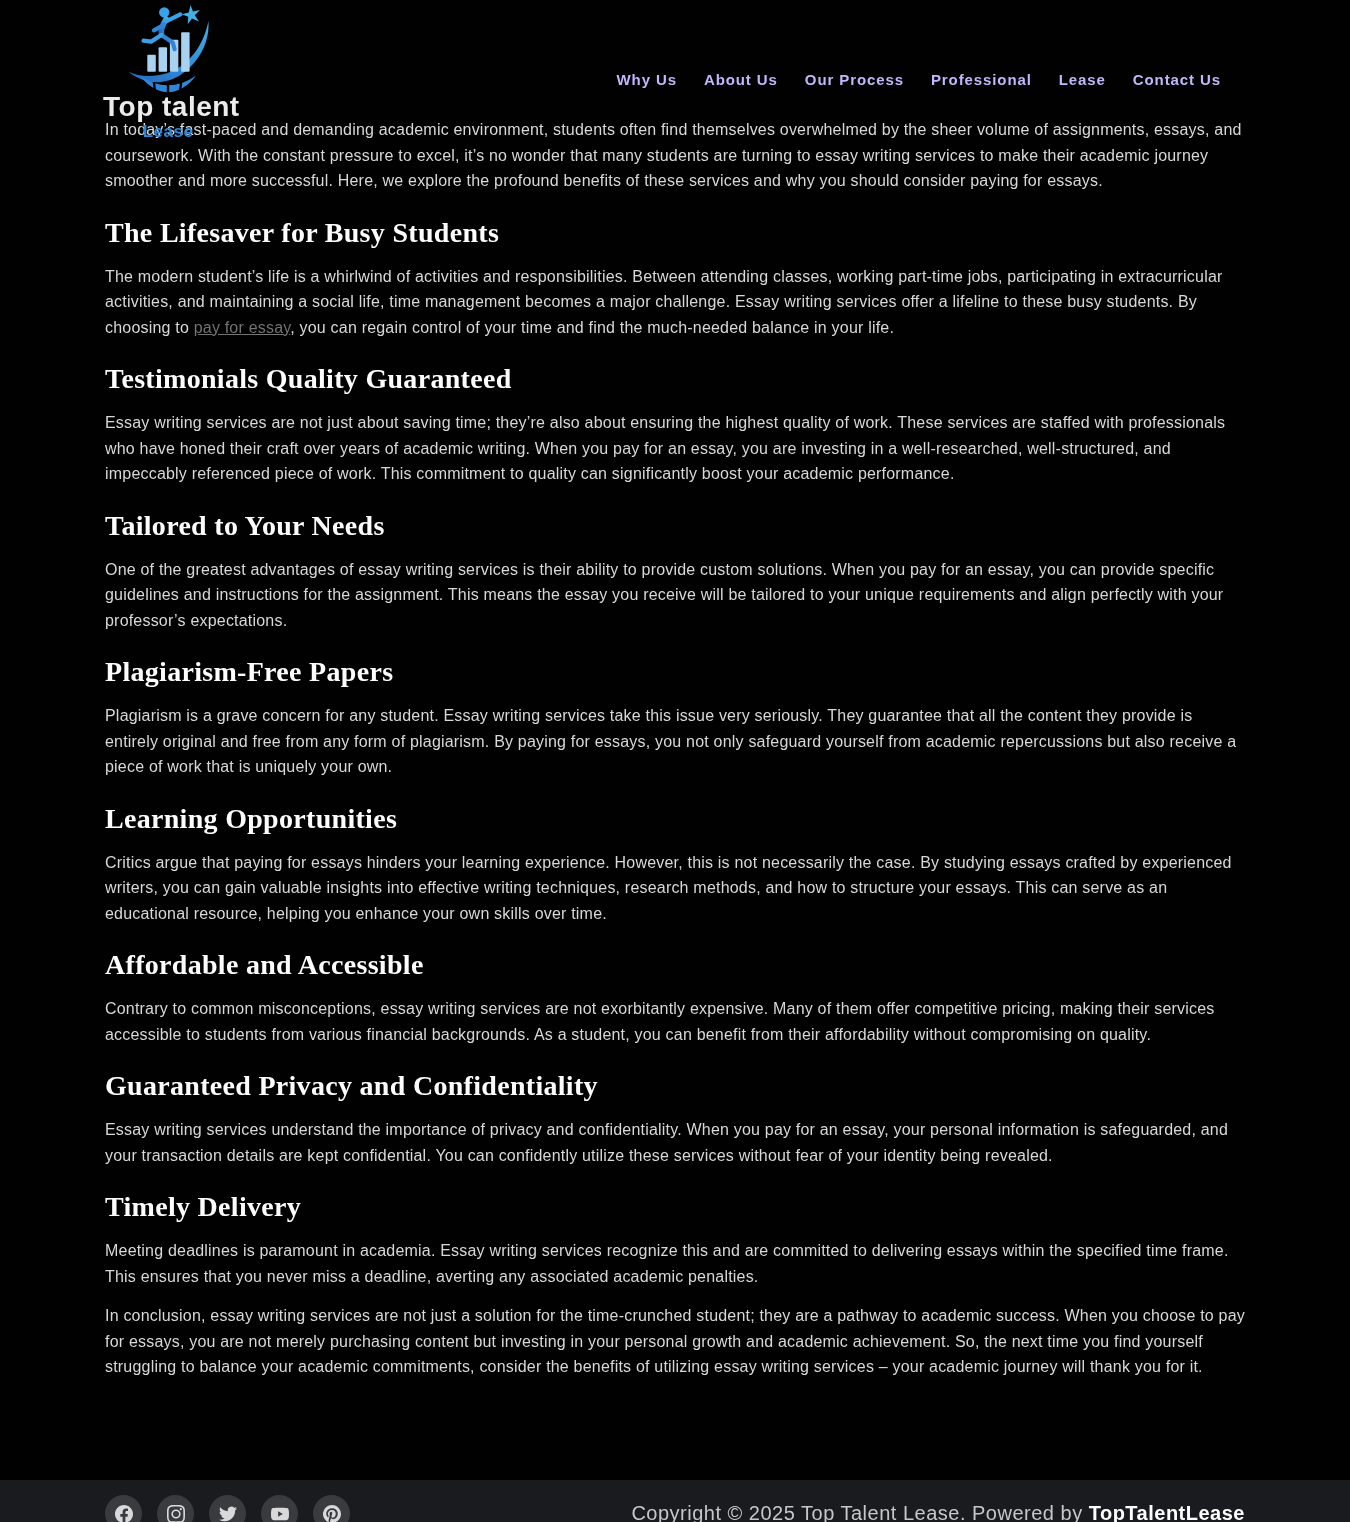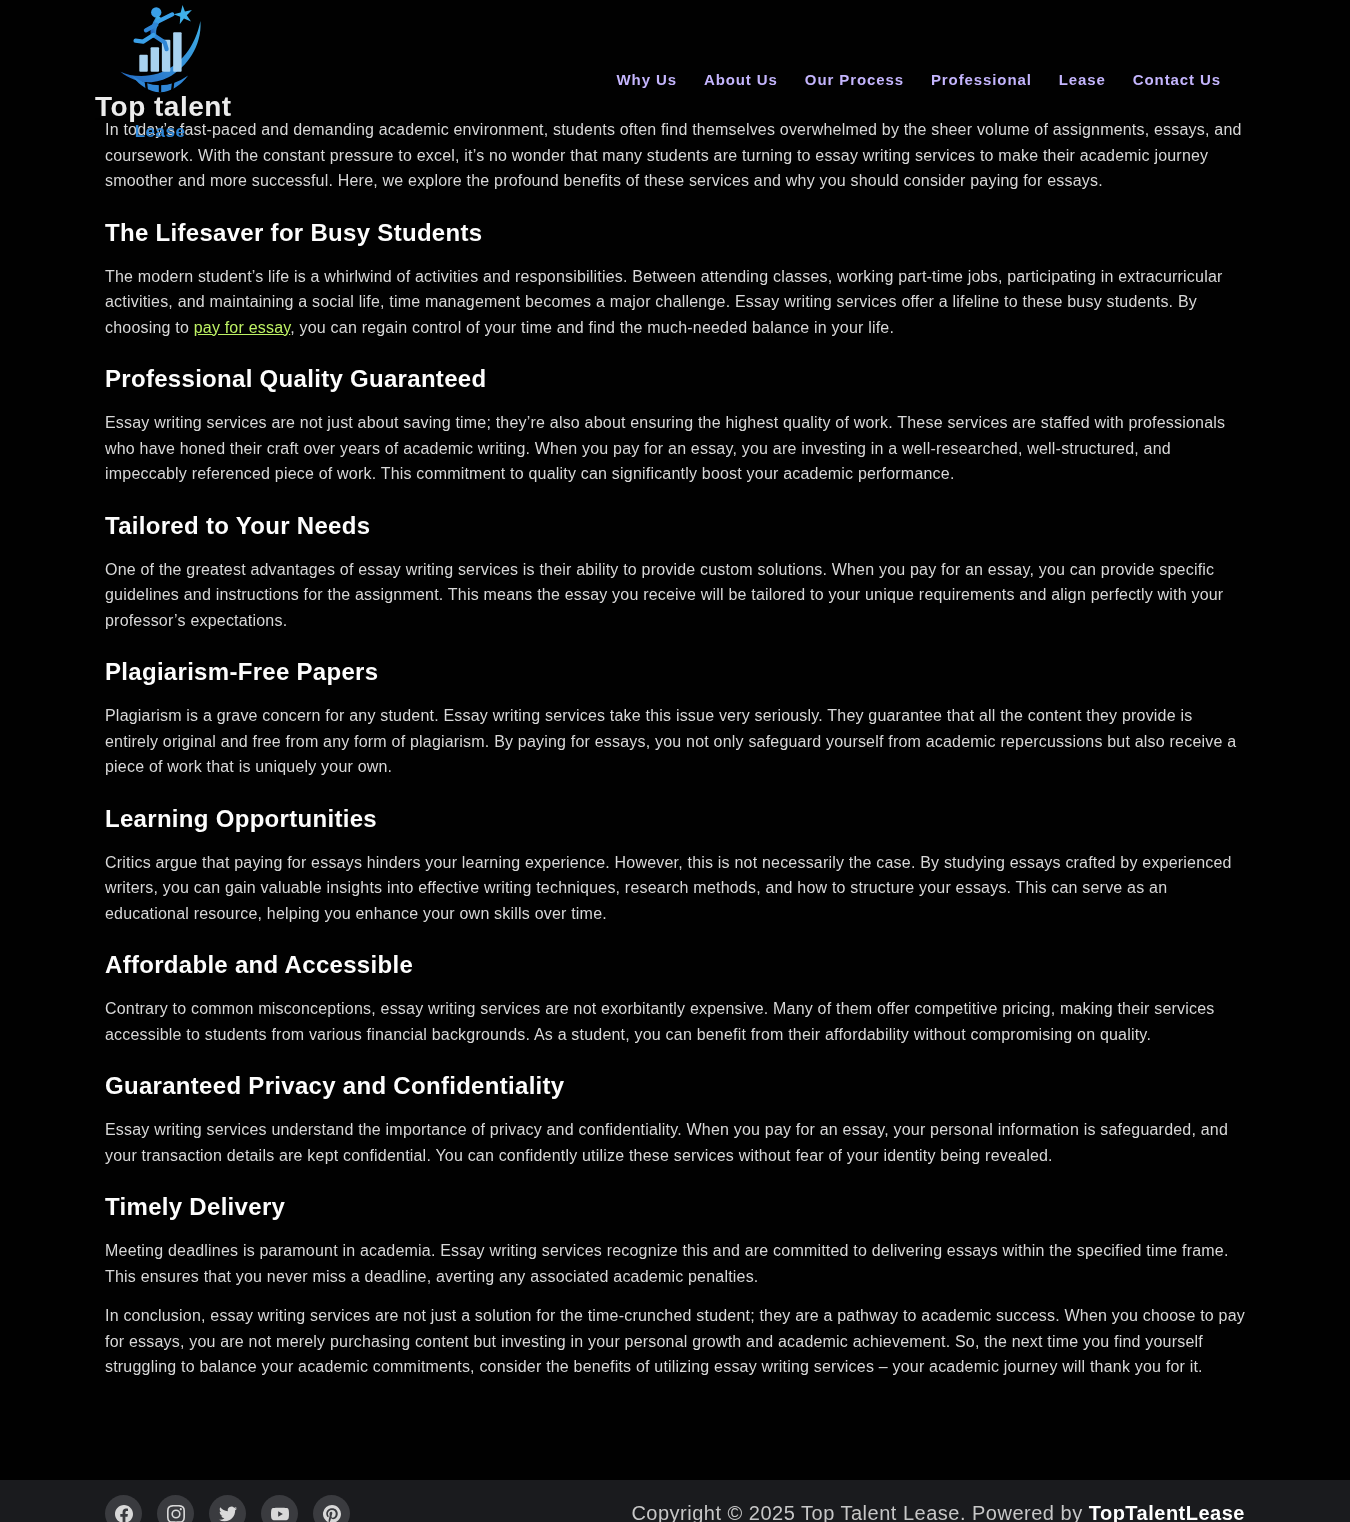--- a/index.html
+++ b/index.html
@@ -7,21 +7,21 @@
   body {
     background: #010101;
     font-family: "Liberation Sans", sans-serif;
     width: 1350px;
   }
   .page { position: relative; width: 1350px; min-height: 1522px; display: flex; flex-direction: column; }
 
   
   .site-header { position: absolute; top: 0; left: 0; width: 100%; height: 160px; z-index: 5; pointer-events: none; }
   .site-header a, .site-header .brand { pointer-events: auto; }
-  .brand { position: absolute; left: 95px; top: 4px; width: 130px; text-align: center; text-decoration: underline; }
+  .brand { position: absolute; left: 103px; top: 4px; width: 130px; text-align: center; text-decoration: underline; }
   .brand-graphic svg { display: block; margin: 0 auto; }
   .brand-title {
     font-size: 28px; font-weight: 700; color: #ececec; letter-spacing: 0.5px;
     line-height: 1; margin-top: -5px; white-space: nowrap; text-align: left;
   }
   .brand-sub {
     font-size: 17px; font-weight: 700; color: #2f86d6; line-height: 1;
     margin-top: 2px; letter-spacing: 0.5px;
   }
   .main-nav { position: absolute; top: 71px; right: 129px; display: flex; gap: 27px; }
@@ -30,24 +30,24 @@
     text-decoration: none; white-space: nowrap;
   }
 
   
   main { width: 1140px; margin: 0 auto; padding: 117px 0 0; flex: 1 0 auto; }
   main p {
     margin: 0 0 14px; color: #d8d8d8; font-size: 16px; line-height: 25.5px;
     letter-spacing: 0.2px; font-weight: 400;
   }
   main h2 {
-    margin: 22px 0 14px; color: #fdfdfd; font-size: 24px; line-height: 34px;
-    font-weight: 600; letter-spacing: 0.3px;
+    margin: 22px 0 14px; color: #fdfdfd; font-size: 28px; line-height: 34px;
+    font-weight: 600; letter-spacing: 0.3px; font-family: Liberation Serif, serif;
   }
-  .inline-link { color: #bef264; text-decoration: underline; }
+  .inline-link { color: #737373; text-decoration: underline; }
 
   
   .site-footer {
     margin-top: 86px; height: 68px; background: #1a1b1e; flex-shrink: 0;
     display: flex; align-items: center; justify-content: space-between; padding: 0 105px;
   }
   .socials { display: flex; gap: 15px; }
   .social-btn {
     width: 37px; height: 37px; border-radius: 50%; background: #3a3b3f;
     display: flex; align-items: center; justify-content: center; cursor: pointer; border: none;
@@ -108,21 +108,21 @@
 
   <main>
     <p>In today’s fast-paced and demanding academic environment, students often find themselves overwhelmed by the sheer volume of assignments, essays, and coursework. With the constant pressure to excel, it’s no wonder that many students are turning to essay writing services to make their academic journey smoother and more successful. Here, we explore the profound benefits of these services and why you should consider paying for essays.</p>
 
     <section>
       <h2>The Lifesaver for Busy Students</h2>
       <p><span>The modern student’s life is a whirlwind of activities and responsibilities. Between attending classes, working part-time jobs, participating in extracurricular activities, and maintaining a social life, time management becomes a major challenge. Essay writing services offer a lifeline to these busy students. By choosing to </span><a href="#" class="inline-link">pay for essay</a><span>, you can regain control of your time and find the much-needed balance in your life.</span></p>
     </section>
 
     <section>
-      <h2>Professional Quality Guaranteed</h2>
+      <h2>Testimonials Quality Guaranteed</h2>
       <p>Essay writing services are not just about saving time; they’re also about ensuring the highest quality of work. These services are staffed with professionals who have honed their craft over years of academic writing. When you pay for an essay, you are investing in a well-researched, well-structured, and impeccably referenced piece of work. This commitment to quality can significantly boost your academic performance.</p>
     </section>
 
     <section>
       <h2>Tailored to Your Needs</h2>
       <p>One of the greatest advantages of essay writing services is their ability to provide custom solutions. When you pay for an essay, you can provide specific guidelines and instructions for the assignment. This means the essay you receive will be tailored to your unique requirements and align perfectly with your professor’s expectations.</p>
     </section>
 
     <section>
       <h2>Plagiarism-Free Papers</h2>

